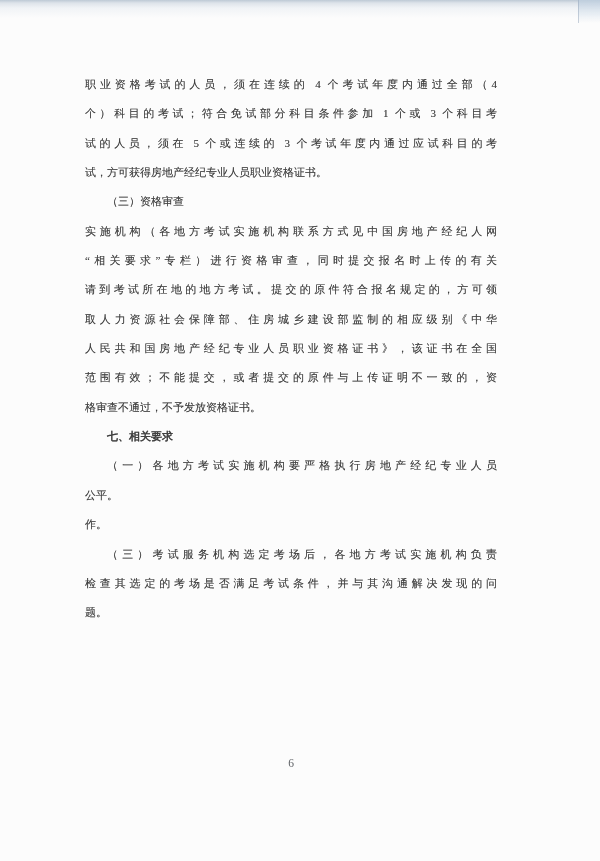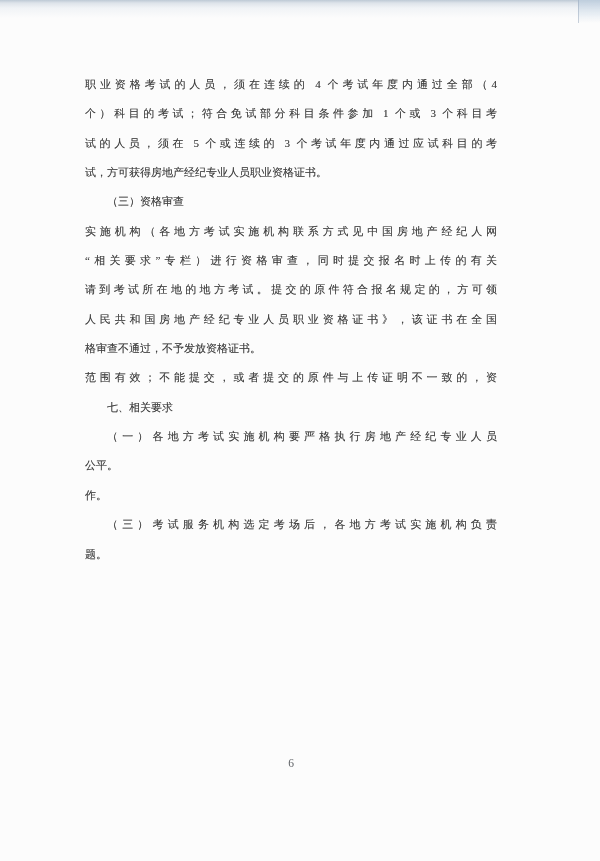--- a/index.html
+++ b/index.html
@@ -61,21 +61,21 @@
   }
   .line.fill {
     text-align: justify;
     text-align-last: justify;
     -moz-text-align-last: justify;
   }
   .line.indent {
     text-indent: 2em;
   }
   .line.bold {
-    font-weight: normal;
+    font-weight: bold;
   }
   .page-number {
     position: absolute;
     left: 85px;
     top: 757px;
     width: 412px;
     text-align: center;
     font-size: 11.5px;
     color: #5f6266;
   }
@@ -88,24 +88,26 @@
   <div class="scan-corner-tr"></div>
   <div class="text-block" id="text-block">
       <div class="line fill">职业资格考试的人员，须在连续的 4 个考试年度内通过全部（4</div>
       <div class="line fill">个）科目的考试；符合免试部分科目条件参加 1 个或 3 个科目考</div>
       <div class="line fill">试的人员，须在 5 个或连续的 3 个考试年度内通过应试科目的考</div>
       <div class="line">试，方可获得房地产经纪专业人员职业资格证书。</div>
       <div class="line indent">（三）资格审查</div>
       <div class="line fill">实施机构（各地方考试实施机构联系方式见中国房地产经纪人网</div>
       <div class="line fill">“相关要求”专栏）进行资格审查，同时提交报名时上传的有关</div>
       <div class="line fill">请到考试所在地的地方考试。提交的原件符合报名规定的，方可领</div>
+      <div class="line fill">取人力资源社会保障部、住房城乡建设部监制的相应级别《中华</div>
       <div class="line fill">人民共和国房地产经纪专业人员职业资格证书》，该证书在全国</div>
+      <div class="line fill">范围有效；不能提交，或者提交的原件与上传证明不一致的，资</div>
       <div class="line">格审查不通过，不予发放资格证书。</div>
-      <div class="line fill">范围有效；不能提交，或者提交的原件与上传证明不一致的，资</div>
       <div class="line indent bold">七、相关要求</div>
       <div class="line fill indent">（一）各地方考试实施机构要严格执行房地产经纪专业人员</div>
       <div class="line">公平。</div>
       <div class="line">作。</div>
       <div class="line fill indent">（三）考试服务机构选定考场后，各地方考试实施机构负责</div>
+      <div class="line fill">检查其选定的考场是否满足考试条件，并与其沟通解决发现的问</div>
       <div class="line">题。</div>
     </div>
   <div class="page-number">6</div>
 </div>
 
 </body></html>

